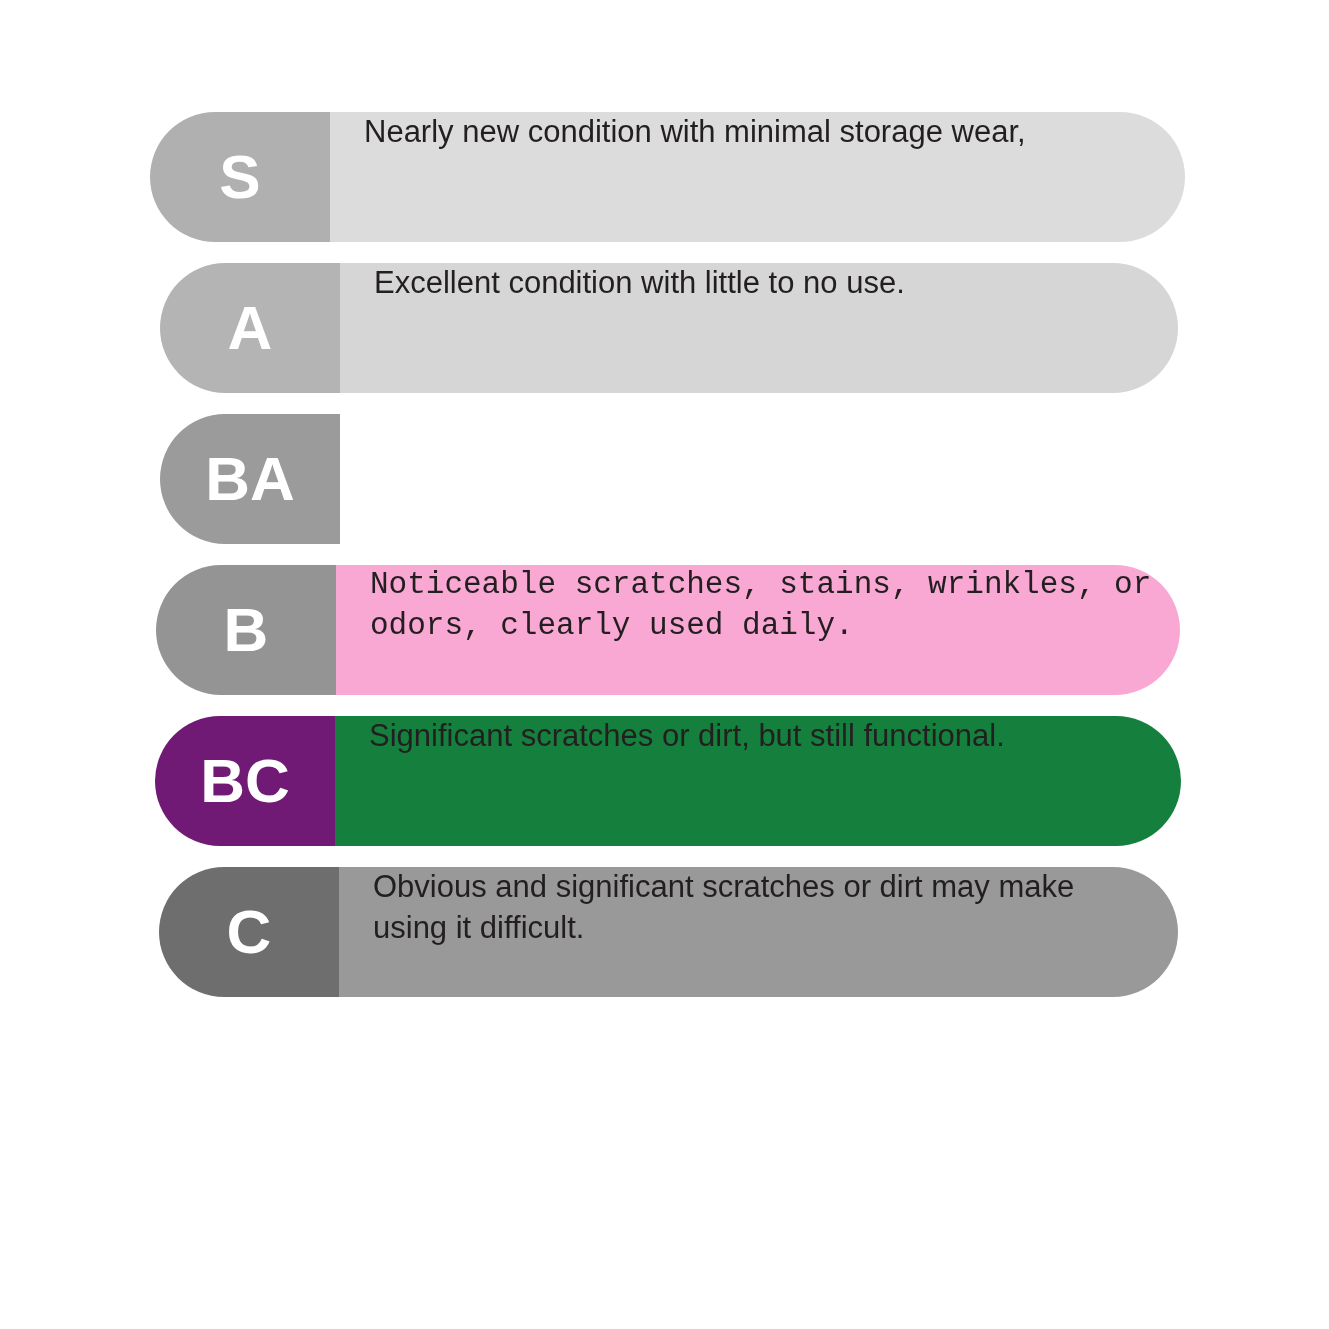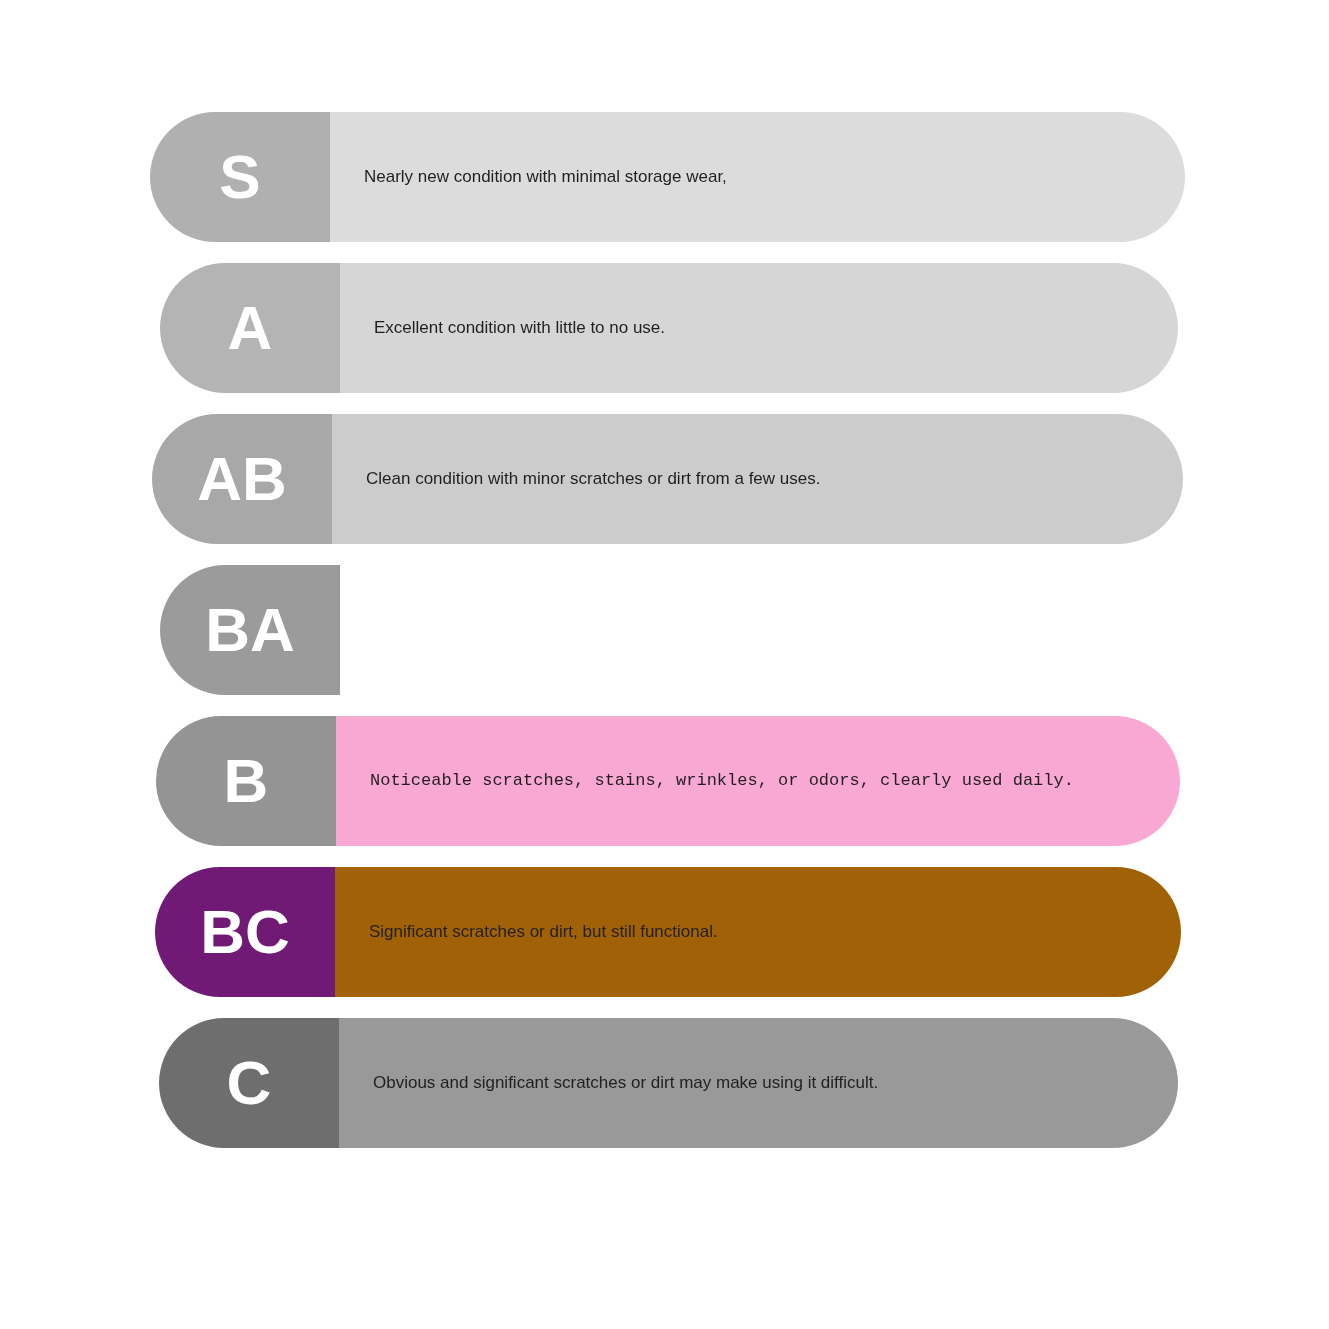--- a/index.html
+++ b/index.html
@@ -37,25 +37,24 @@
     color: #ffffff;
     font-weight: bold;
     font-size: 62px;
     letter-spacing: 0px;
     line-height: 1;
     box-sizing: border-box;
   }
   .grade-desc {
     flex: 1 1 auto;
     display: flex;
-    align-items: center;
     padding-left: 34px;
     padding-right: 28px;
     color: #231f20;
-    font-size: 17px;
+    font-size: 31px;
     line-height: 1.32;
     box-sizing: border-box;
   }
   .grade-desc span {
     display: block;
   }
   
   .row-0 { margin-left: 150px; width: 1035px; }
   .row-1 { margin-left: 160px; width: 1018px; }
   .row-2 { margin-left: 152px; width: 1031px; }
@@ -77,42 +76,34 @@
       </div>
     </div>
     <div class="grade-row row-1">
       <div class="grade-badge" style="background: rgb(180, 180, 180);">A</div>
       <div class="grade-desc" style="background: rgb(214, 214, 214);">
         <div>
           <span>Excellent condition with little to no use.</span>
         </div>
       </div>
     </div>
-    <div class="grade-row row-2">
-      <div class="grade-badge" style="background: rgb(168, 168, 168);">AB</div>
-      <div class="grade-desc" style="background: rgb(204, 204, 204);">
-        <div>
-          <span>Clean condition with minor scratches or dirt from a few uses.</span>
-        </div>
-      </div>
-    </div>
     <div class="grade-row row-3">
       <div class="grade-badge" style="background: rgb(155, 155, 155);">BA</div>
     </div>
     <div class="grade-row row-4">
       <div class="grade-badge" style="background: rgb(148, 148, 148);">B</div>
       <div class="grade-desc" style="background: #f9a8d4; font-family: Liberation Mono, monospace;">
         <div>
           <span>Noticeable scratches, stains, wrinkles, or odors, clearly used daily.</span>
         </div>
       </div>
     </div>
     <div class="grade-row row-5">
       <div class="grade-badge" style="background: #701a75; text-align: center;">BC</div>
-      <div class="grade-desc" style="background: #a16207;">
+      <div class="grade-desc" style="background: #15803d;">
         <div>
           <span>Significant scratches or dirt, but still functional.</span>
         </div>
       </div>
     </div>
     <div class="grade-row row-6">
       <div class="grade-badge" style="background: rgb(110, 110, 110);">C</div>
       <div class="grade-desc" style="background: rgb(153, 153, 153);">
         <div>
           <span>Obvious and significant scratches or dirt may make using it difficult.</span>

